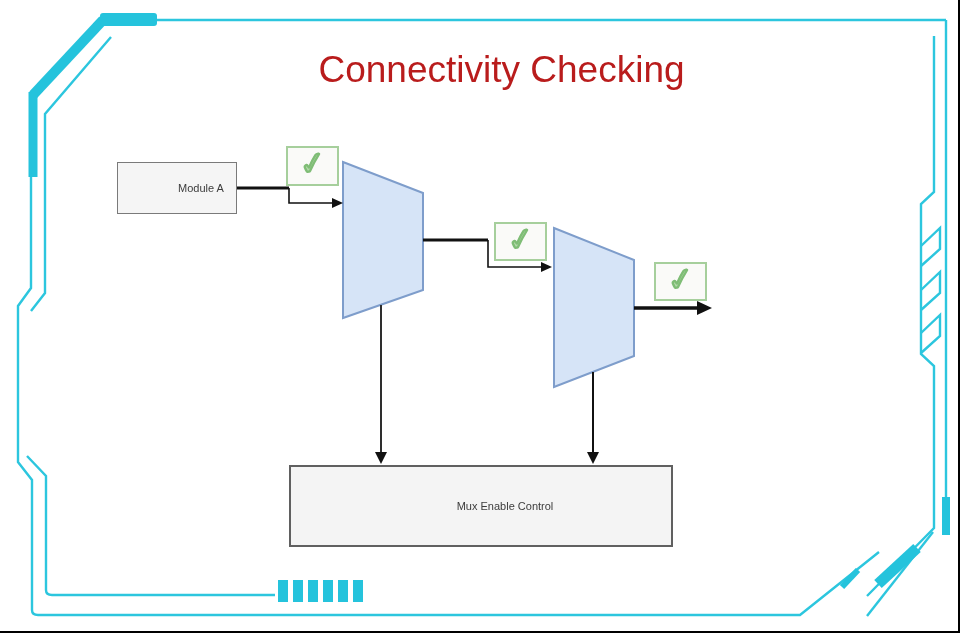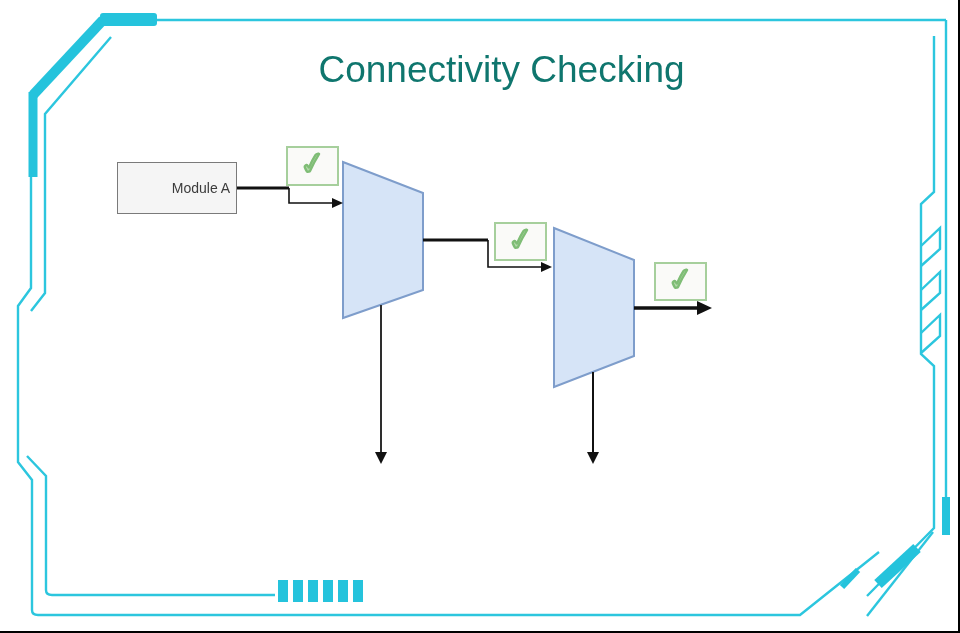--- a/index.html
+++ b/index.html
@@ -5,27 +5,27 @@
   html,body{margin:0;padding:0;background:#ffffff;}
   .stage{
     position:relative;width:960px;height:633px;box-sizing:border-box;
     background:#ffffff;overflow:hidden;
     border-right:2px solid #000;border-bottom:2px solid #000;
     font-family:"Liberation Sans",sans-serif;
   }
   svg.layer{position:absolute;left:0;top:0;width:960px;height:633px;}
   .page-title{
     position:absolute;left:45px;right:0;top:48px;height:44px;
-    text-align:center;font-size:37px;line-height:44px;color:#0f766e;
+    text-align:center;font-size:37px;line-height:44px;color:#b91c1c;
     font-weight:400;
   }
   .node{
     position:absolute;box-sizing:border-box;background:#f5f5f5;
     border:1px solid #7a7a7a;display:flex;align-items:center;justify-content:center;
-    font-size:14px;color:#3c3c3c;padding-left:48px;
+    font-size:11px;color:#3c3c3c;padding-left:48px;
   }
   .node.big{border:2px solid #606060;background:#f4f4f4;}
   .check{
     position:absolute;box-sizing:border-box;background:#fafaf8;
     border:2px solid #a6cf9c;display:flex;align-items:center;justify-content:center;
     overflow:hidden;
   }
   .check .mark{
     font-size:31px;line-height:30px;color:#b3d9aa;font-weight:700;
     -webkit-text-stroke:1.3px #7fbd76;transform:rotate(-8deg) translateY(-2px);
@@ -94,20 +94,23 @@
       <polygon points="381,464 375,452 387,452"></polygon>
       <polygon points="593,464 587,452 599,452"></polygon>
     </g>
   </svg>
 
   <div class="page-title">Connectivity Checking</div>
 
   <div class="node" id="module-a">
     <span>Module A</span>
   </div>
+  <div class="node big" id="mux-enable">
+    <span>Mux Enable Control</span>
+  </div>
 
   <div class="check" id="check-1">
     <span class="mark">✓</span>
   </div>
   <div class="check" id="check-2">
     <span class="mark">✓</span>
   </div>
   <div class="check" id="check-3">
     <span class="mark">✓</span>
   </div>

